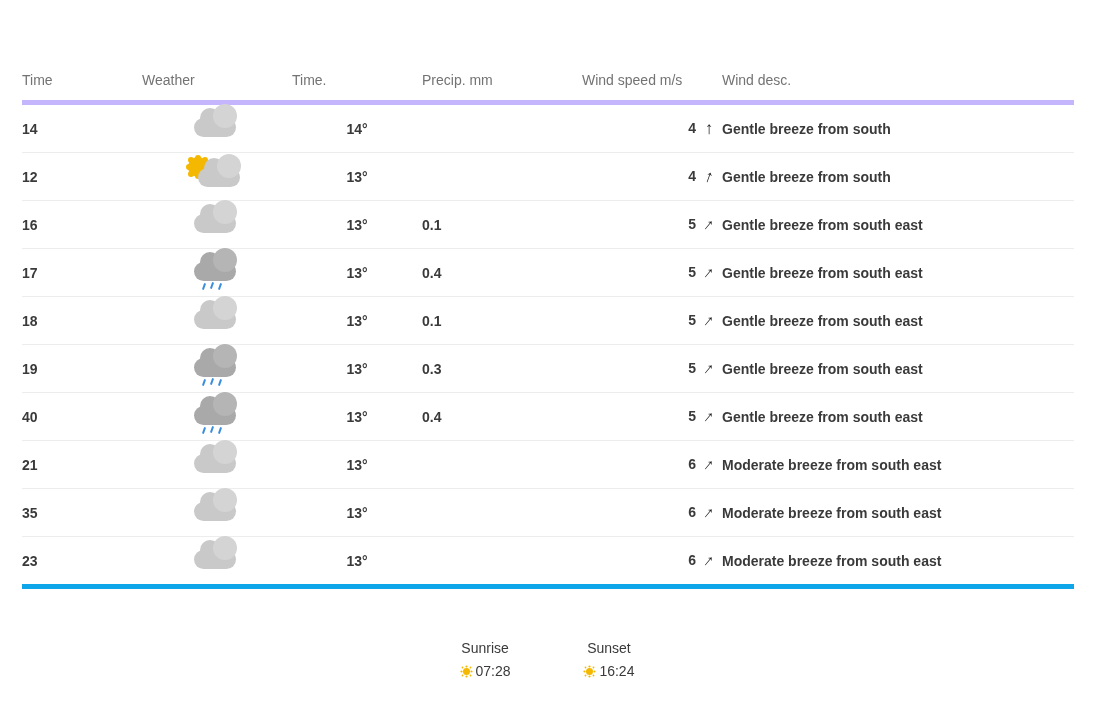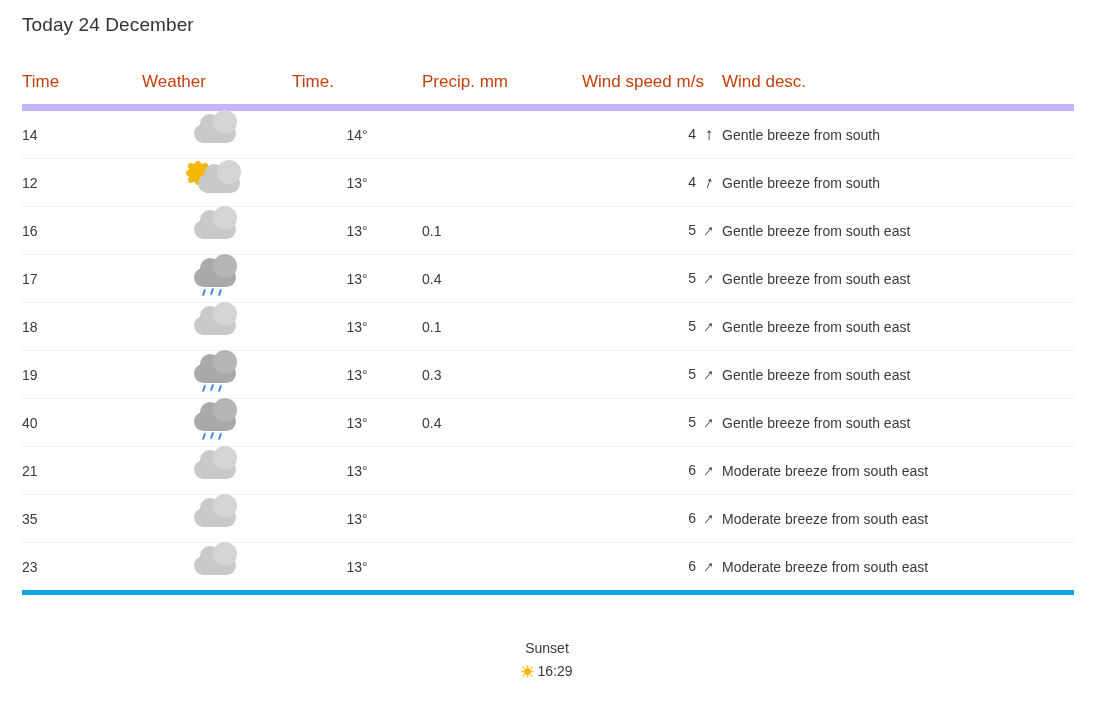--- a/index.html
+++ b/index.html
@@ -31,35 +31,36 @@
   }
   table.forecast {
     position: absolute;
     left: 22px;
     top: 72px;
     width: 1052px;
     border-collapse: collapse;
     table-layout: fixed;
   }
   table.forecast th {
-    font-size: 17px;
+    font-size: 14px;
     font-weight: normal;
-    color: #c2410c;
+    color: #737373;
     text-align: left;
     padding: 0 0 12px 0;
-    border-bottom: 7px solid #c4b5fd;
+    border-bottom: 5px solid #c4b5fd;
     vertical-align: bottom;
   }
   table.forecast td {
     font-size: 14px;
     color: #3a3a3a;
     padding: 0;
     height: 47px;
     border-bottom: 1px solid #ededed;
     vertical-align: middle;
+    font-weight: bold;
   }
   table.forecast tr:last-child td {
     border-bottom: 5px solid #0ea5e9;
   }
   .col-time   { width: 120px; }
   .col-wx     { width: 150px; }
   .col-temp   { width: 130px; }
   .col-prec   { width: 160px; margin-top: 8px; }
   .col-wind   { width: 140px; }
   .col-desc   { width: 352px; }
@@ -227,21 +228,20 @@
       4px -4px 0 -2.6px #f5b800,
       -4px 4px 0 -2.6px #f5b800,
       4px 4px 0 -2.6px #f5b800;
   }
 </style>
 </head>
 <body>
 
 <div class="page">
 
-  <div class="title">Today 24 December</div>
 
   <table class="forecast">
     <thead>
       <tr>
         <th class="col-time">Time</th>
         <th class="col-wx">Weather</th>
         <th class="col-temp">Time.</th>
         <th class="col-prec">Precip. mm</th>
         <th class="col-wind">Wind speed m/s</th>
         <th class="col-desc">Wind desc.</th>
@@ -339,19 +339,23 @@
           <td class="prec"></td>
           <td class="wind"><span class="spd">6</span><span class="arrow" style="transform:rotate(40deg)">↑</span></td>
           <td class="desc">Moderate breeze from south east</td>
         </tr>
       </tbody>
   </table>
 
   <div class="suninfo">
     <div class="cols">
       <div class="col">
+        <span class="lbl">Sunrise</span>
+        <span class="sun-small"></span><span class="val">07:28</span>
+      </div>
+      <div class="col">
         <span class="lbl">Sunset</span>
-        <span class="sun-small"></span><span class="val">16:29</span>
+        <span class="sun-small"></span><span class="val">16:24</span>
       </div>
     </div>
   </div>
 
 </div>
 
 </body></html>

